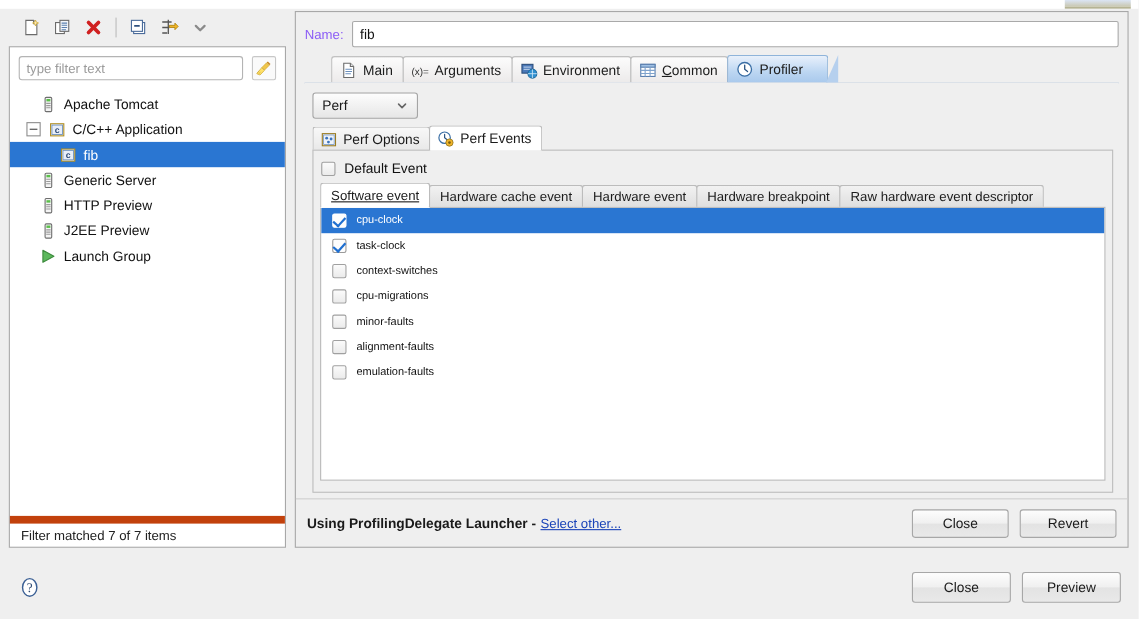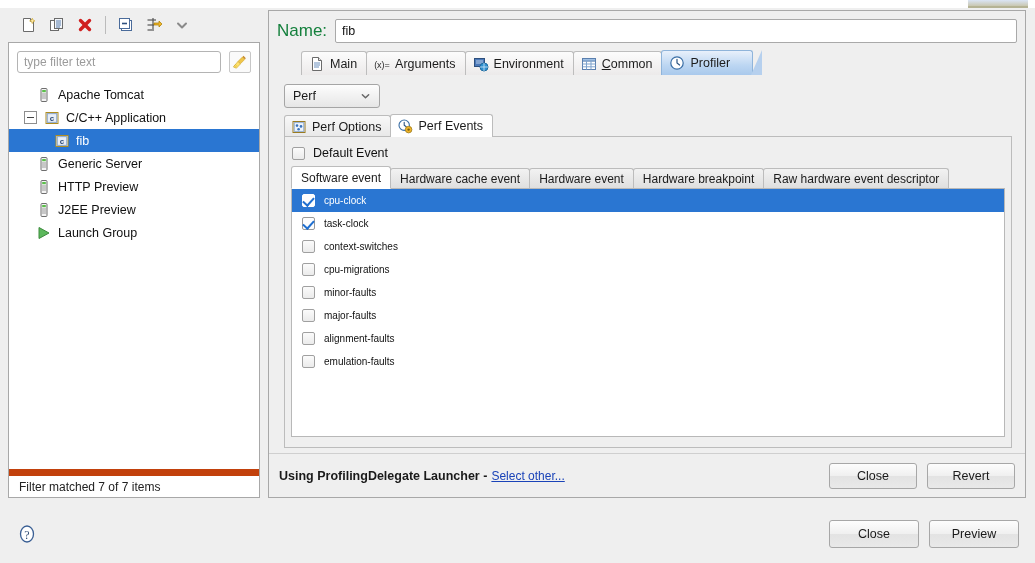--- a/index.html
+++ b/index.html
@@ -186,22 +186,22 @@
   }
   .name-row {
     position: absolute;
     left: 8px; top: 8px;
     right: 8px;
     height: 24px;
     display: flex;
     align-items: center;
   }
   .name-label {
-    font-size: 17px;
-    color: #15803d;
+    font-size: 12px;
+    color: #8b5cf6;
     margin-right: 8px;
   }
   .name-input {
     flex: 1;
     height: 24px;
     border: 1px solid #a9a9a9;
     border-radius: 2px;
     background: #ffffff;
     font-family: "Liberation Sans", sans-serif;
     font-size: 12.5px;
@@ -405,20 +405,21 @@
     margin-right: -1px;
     cursor: default;
     white-space: nowrap;
     position: relative;
   }
   .evt-tab.active {
     background: #ffffff;
     height: 21px;
     z-index: 4;
     border-bottom: 1px solid #fff;
+    text-decoration: underline;
   }
 
   .evt-list {
     position: absolute;
     left: 6px; top: 51px;
     right: 6px;
     bottom: 10px;
     background: #ffffff;
     border: 1px solid #b8b8b8;
     box-sizing: border-box;
@@ -823,24 +824,20 @@
             <div class="evt-row">
               <span class="cb"></span>
               <span>cpu-migrations</span>
             </div>
             <div class="evt-row">
               <span class="cb"></span>
               <span>minor-faults</span>
             </div>
             <div class="evt-row">
               <span class="cb"></span>
-              <span>major-faults</span>
-            </div>
-            <div class="evt-row">
-              <span class="cb"></span>
               <span>alignment-faults</span>
             </div>
             <div class="evt-row">
               <span class="cb"></span>
               <span>emulation-faults</span>
             </div>
           </div>
       </div>
     </div>
 

